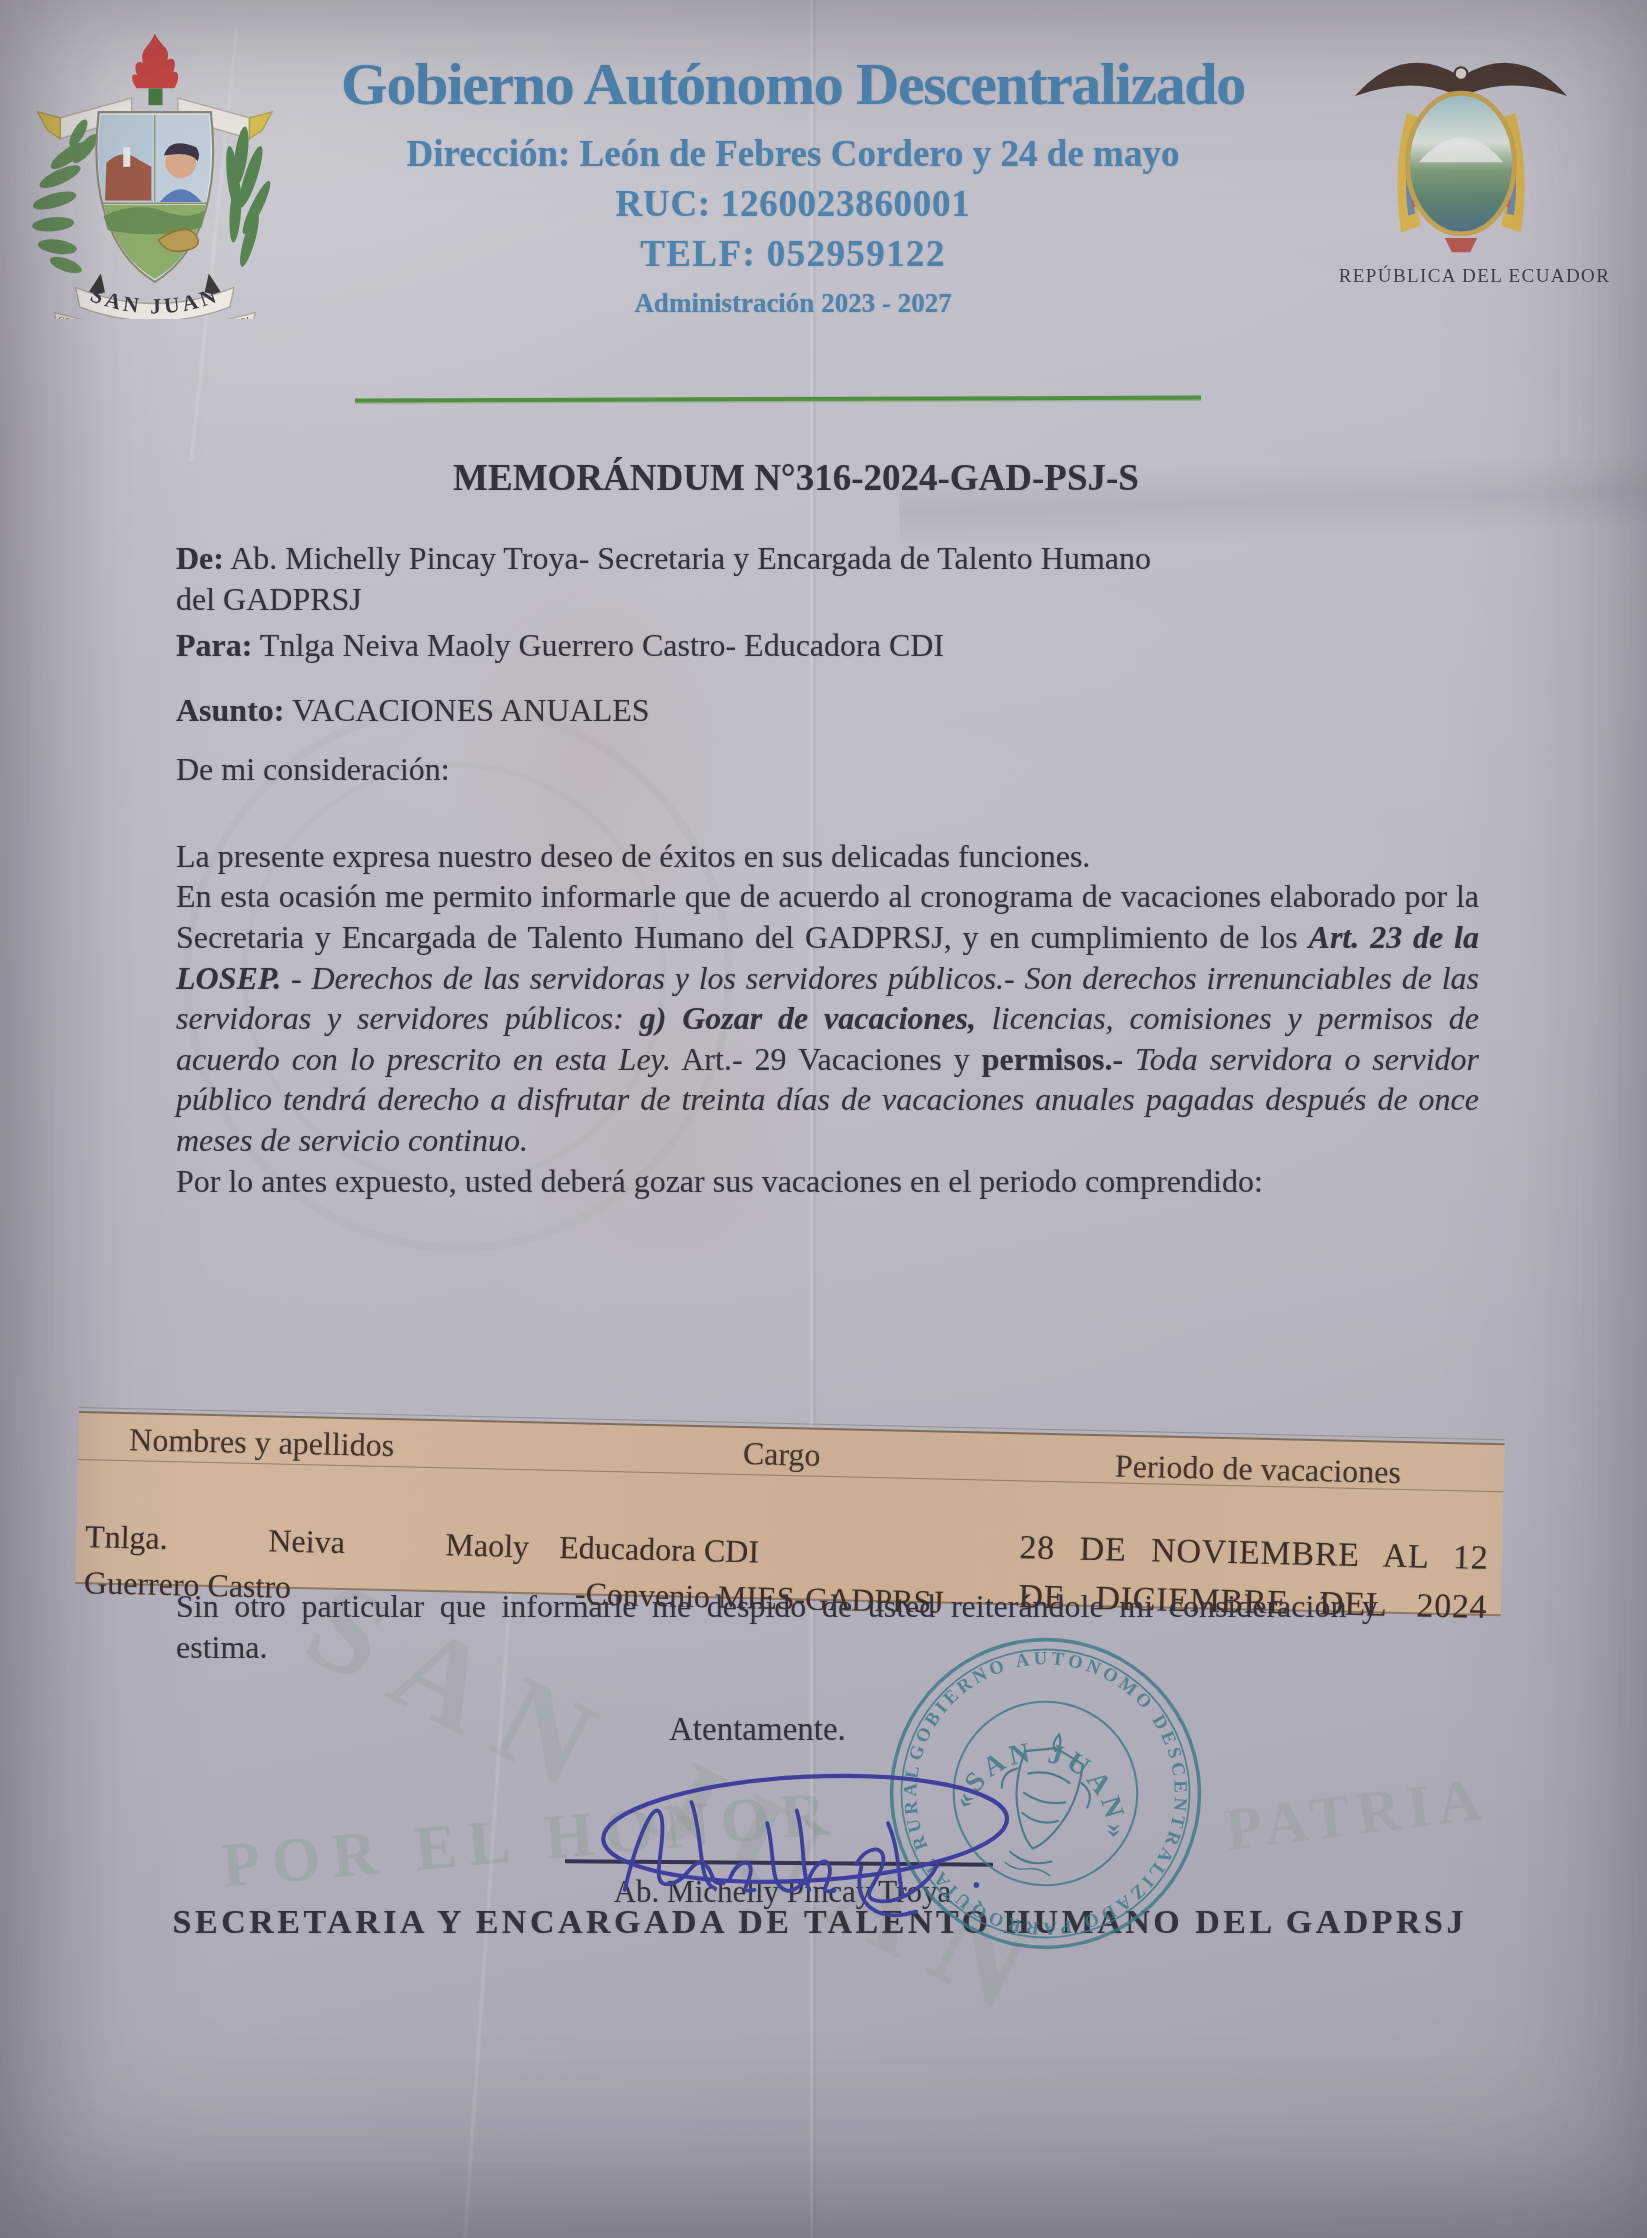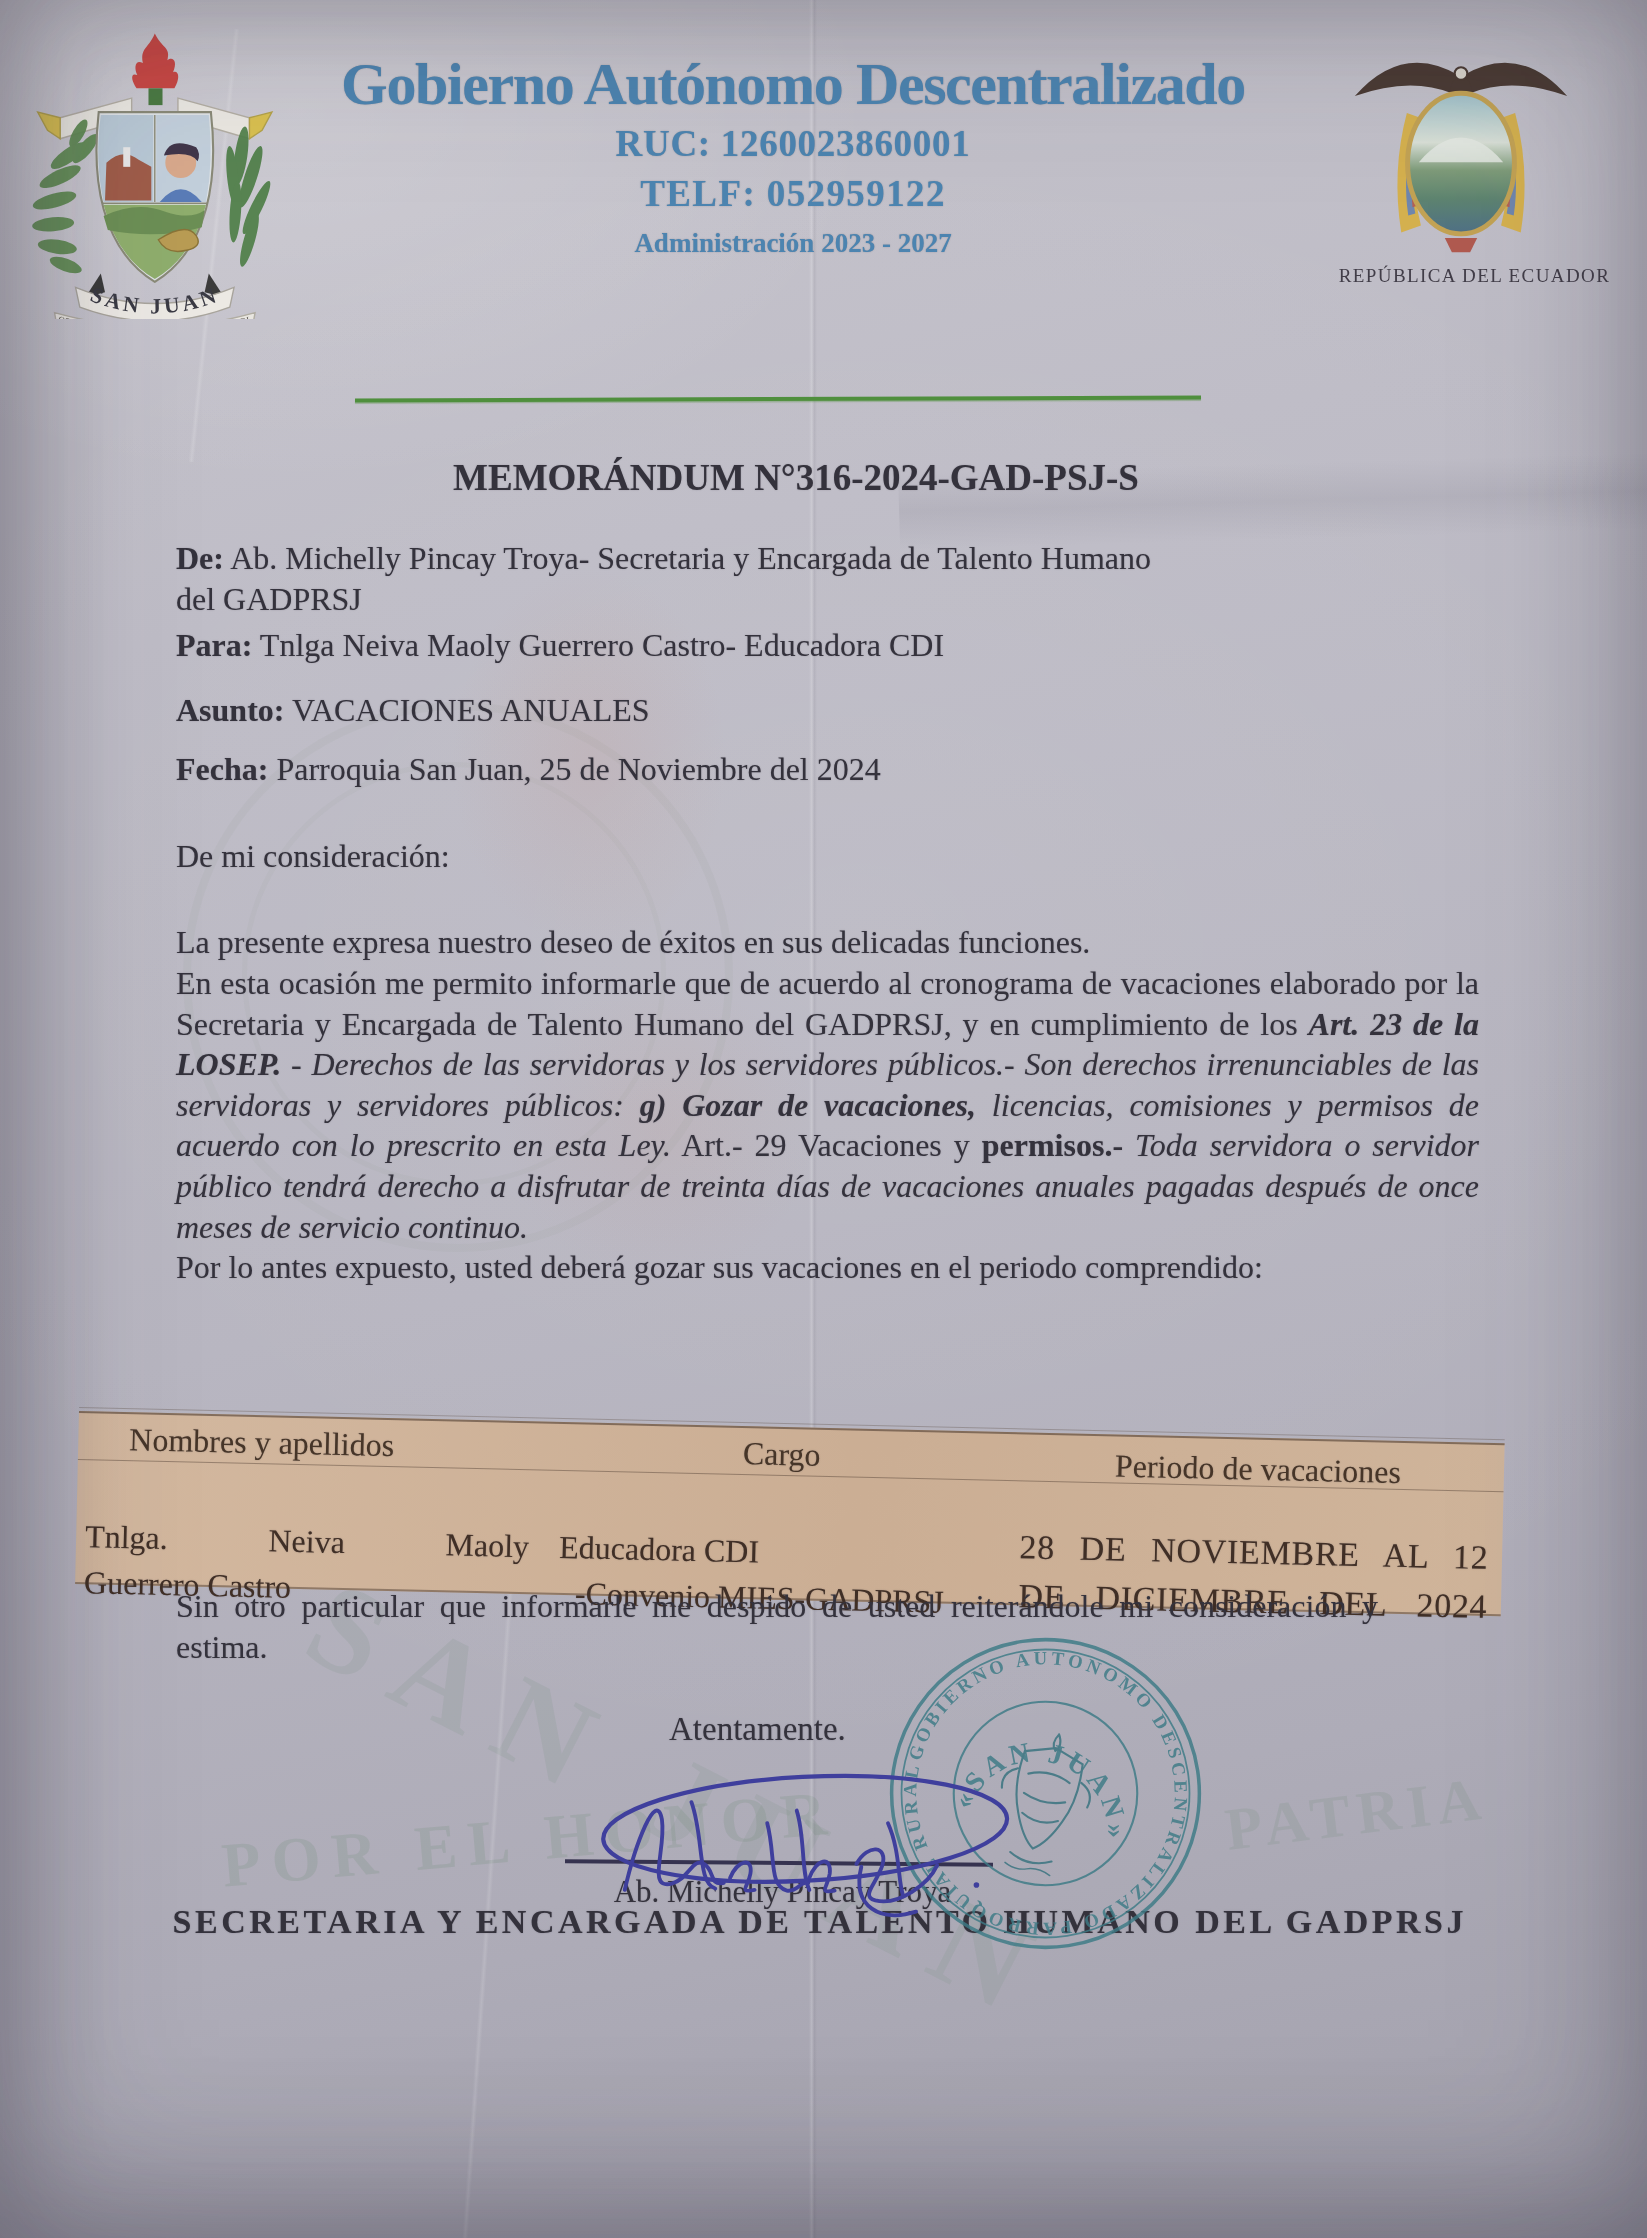--- a/index.html
+++ b/index.html
@@ -166,20 +166,21 @@
   </text>
 
   <path d="M52,406 Q195,446 338,406 L334,428 Q195,464 56,428 Z" fill="#e9e6e0" stroke="#b0aca2" stroke-width="2"></path>
   <text font-size="12.5" fill="#55504a" style="letter-spacing:.5px">
     <textPath href="#ls-motto-path" startOffset="50%" text-anchor="middle">POR EL HONOR Y LA GRANDEZA DE LA PATRIA</textPath>
   </text>
 </svg>
 
 <div id="hdr-center" class="abs soft">
   <div class="l1">Gobierno Autónomo Descentralizado</div>
+  <div class="l3">Dirección: León de Febres Cordero y 24 de mayo</div>
   <div class="l4">RUC: 1260023860001</div>
   <div class="l5">TELF: 052959122</div>
   <div class="l6">Administración 2023 - 2027</div>
 </div>
 <div id="green-rule" class="abs"></div>
 
 <svg id="right-seal" class="abs" width="232" height="239" viewBox="0 0 330 340">
   <defs>
     <linearGradient id="ec-g" x1="0" y1="0" x2="0" y2="1">
       <stop offset="0" stop-color="#9fc0c8"></stop>
@@ -207,21 +208,20 @@
 
   <path d="M142,296 L188,296 L178,316 L152,316 Z" fill="#b05a50"></path>
 </svg>
 <div id="right-seal-caption" class="abs">REPÚBLICA DEL ECUADOR</div>
 
 <div id="doc" class="abs soft">
   <p class="title">MEMORÁNDUM N°316-2024-GAD-PSJ-S</p>
   <p class="m-de"><span class="b">De:</span><span> Ab. Michelly Pincay Troya- Secretaria y Encargada de Talento Humano</span><br><span>del GADPRSJ</span></p>
   <p class="m-para"><span class="b">Para:</span><span> Tnlga Neiva Maoly Guerrero Castro- Educadora CDI</span></p>
   <p class="m-asunto"><span class="b">Asunto:</span><span> VACACIONES ANUALES</span></p>
-  <p class="m-fecha"><span class="b">Fecha:</span><span> Parroquia San Juan, 25 de Noviembre del 2024</span></p>
   <p class="m-salut">De mi consideración:</p>
   <p>La presente expresa nuestro deseo de éxitos en sus delicadas funciones.</p>
   <p><span>En esta ocasión me permito informarle que de acuerdo al cronograma de vacaciones elaborado por la Secretaria y Encargada de Talento Humano del GADPRSJ, y  en cumplimiento de los </span><span class="bi">Art. 23 de la LOSEP.</span><span class="i"> - Derechos de las servidoras y los servidores públicos.- Son derechos irrenunciables de las servidoras y servidores públicos: </span><span class="bi">g) Gozar de vacaciones,</span><span class="i"> licencias, comisiones y permisos de acuerdo con lo prescrito en esta Ley.</span><span> Art.- 29 Vacaciones y </span><span class="b">permisos.-</span><span class="i"> Toda servidora o servidor público tendrá derecho a disfrutar de treinta días de vacaciones anuales pagadas después de once meses de servicio continuo.</span></p>
   <p>Por lo antes expuesto, usted deberá gozar sus vacaciones en el periodo comprendido:</p>
 </div>
 
 <div id="vac-table" class="abs soft">
   <div class="t-head">
     <div class="h h1">Nombres y apellidos</div>
     <div class="h h2">Cargo</div>

